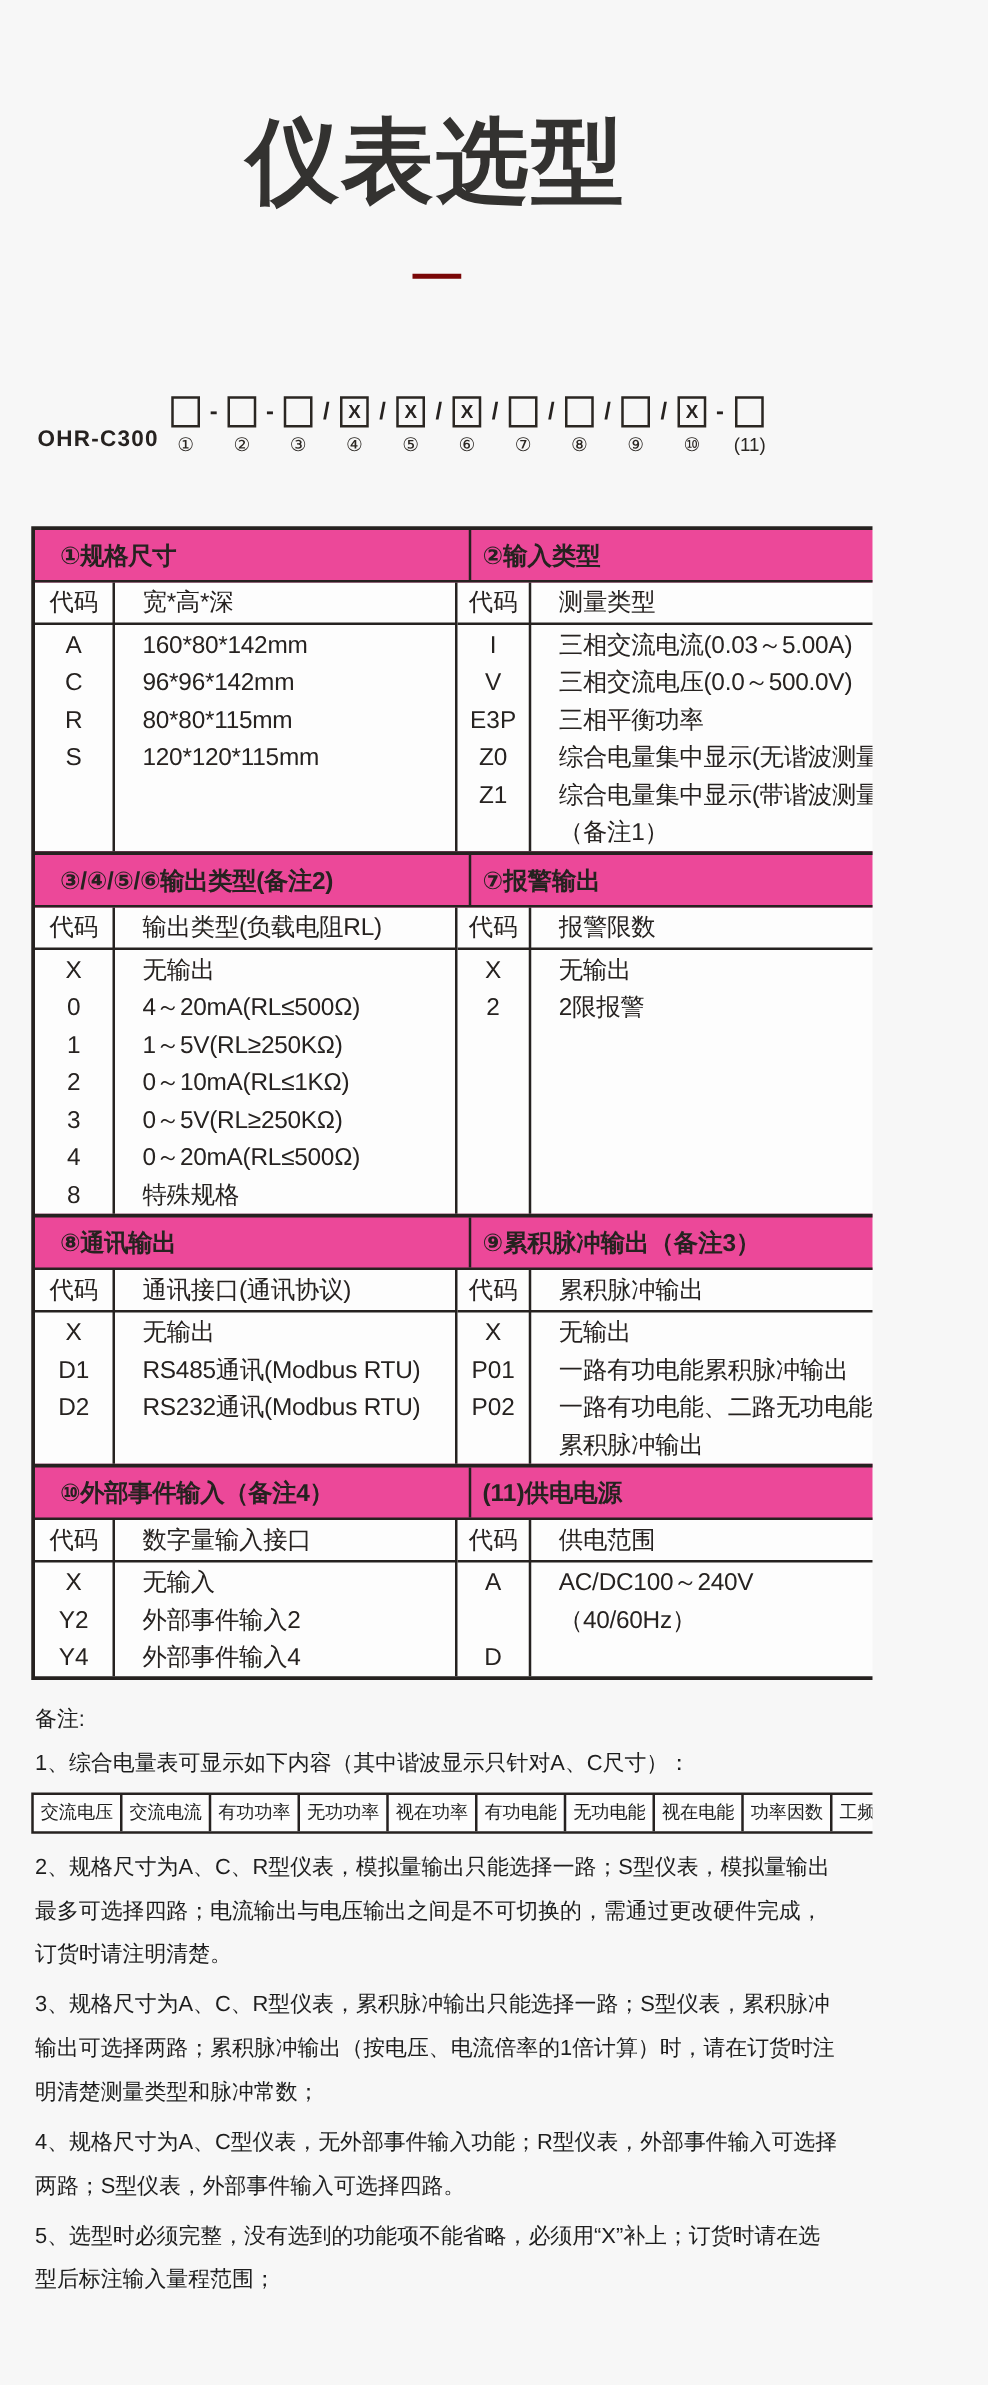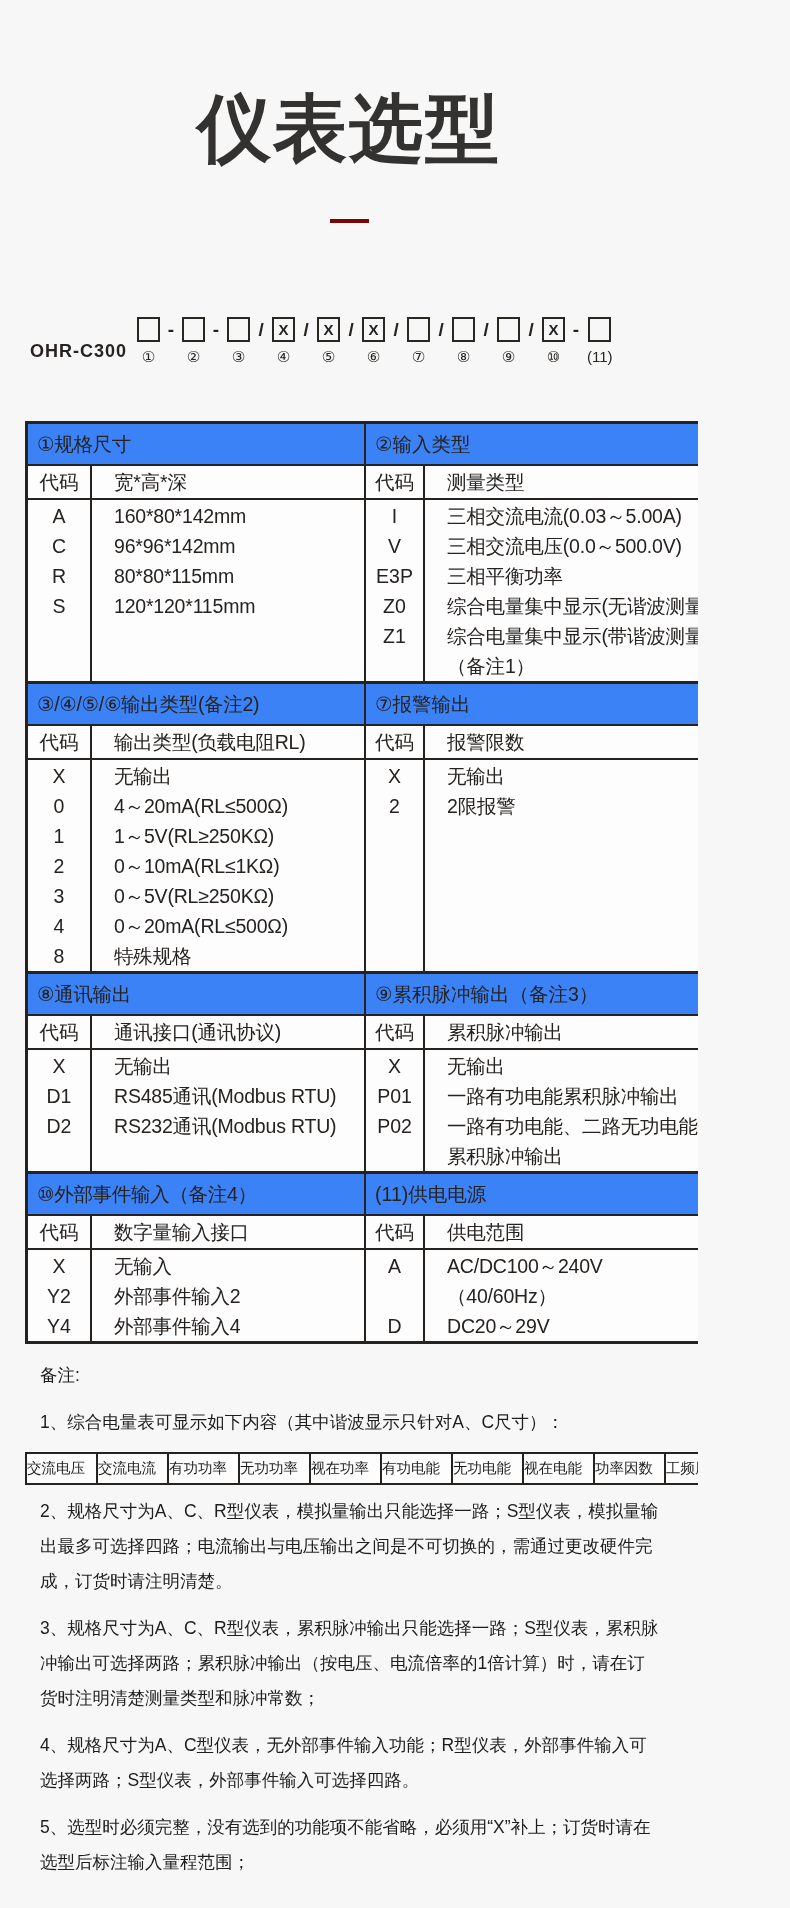--- a/index.html
+++ b/index.html
@@ -15,21 +15,21 @@
   .model{display:flex;align-items:flex-end;margin:94px 0 0 30px;}
   .model .prefix{font-size:18px;font-weight:bold;line-height:26px;letter-spacing:1px;margin-right:10px;white-space:nowrap;}
   .model .seg{display:flex;flex-direction:column;align-items:center;}
   .model .box{display:block;width:19px;height:21px;border:2px solid #2a2622;font-size:15px;font-weight:bold;
               line-height:21px;text-align:center;background:#f7f7f7;}
   .model .num{font-size:15px;line-height:15px;margin-top:7px;color:#2a2622;white-space:nowrap;}
   .model .sep{width:22px;text-align:center;font-size:19px;font-weight:bold;line-height:25px;}
 
   
   .tbl{margin:57px 0 0 25px;width:743px;border:3px solid #262220;background:#fdfdfd;box-sizing:border-box;}
-  .sec-h{display:flex;background:#3b82f6;border-bottom:2px solid #262220;font-weight:normal;font-size:19.5px;}
+  .sec-h{display:flex;background:#ec4899;border-bottom:2px solid #262220;font-weight:bold;font-size:19.5px;padding-left:11px;}
   .sec-h:not(:first-child){border-top:3px solid #262220;}
   .sec-h .lh{width:338px;border-right:2px solid #262220;padding:7px 0 6px 9px;box-sizing:border-box;letter-spacing:-0.3px;}
   .sec-h .rh{flex:1;padding:7px 0 6px 9px;}
   .sec-b{display:flex;}
   .half{position:relative;box-sizing:border-box;}
   .half.left{width:338px;border-right:2px solid #262220;}
   .half.right{flex:1;}
   .half::after{content:"";position:absolute;top:0;bottom:0;width:2px;background:#262220;}
   .half.left::after{left:62px;}
   .half.right::after{left:57px;}
@@ -39,25 +39,25 @@
   .half.right .code,.sec-b .half.right .colhdr .code{width:57px;}
   .desc{flex:1;padding-left:24px;white-space:pre-line;letter-spacing:-0.2px;}
   .rows{padding-top:1px;}
   .sec-b:nth-child(2){min-height:178px;}
   .sec-b:nth-child(4){min-height:222px;}
   .sec-b:nth-child(6){min-height:128px;}
   .sec-b:nth-child(8){min-height:102px;}
 
   
   .notes{margin:14px 25px 0 28px;font-size:17.5px;line-height:35px;color:#1d1d1d;}
-  .notes p{margin:12px;}
+  .notes p{margin:0;}
   .notes .gap{margin-top:5px;}
   .mini-tbl{display:flex;width:754px;border:2px solid #262220;background:#fdfdfd;box-sizing:border-box;
             margin:6px 0 9px -3px;font-family:"DejaVu Serif","Liberation Serif",serif;}
-  .mini-cell{flex:1;border-right:2px solid #262220;text-align:left;font-size:14.5px;line-height:29px;
+  .mini-cell{flex:1;border-right:2px solid #262220;text-align:center;font-size:14.5px;line-height:29px;
              white-space:nowrap;overflow:hidden;}
   .mini-cell:last-child{border-right:none;flex:0.58;}
   .example{padding-left:26px;margin-top:3px !important;}
 </style>
 </head>
 <body>
 
 <div class="page">
 
   <h1 class="title">仪表选型</h1>
@@ -319,21 +319,20 @@
       <span class="desc">供电范围</span>
     </div>
           <div class="rows">
             <div class="row">
             <span class="code">A</span>
             <span class="desc">AC/DC100～240V
 （40/60Hz）</span>
           </div>
             <div class="row">
             <span class="code">D</span>
-            <span class="desc">DC20～29V</span>
           </div>
           </div>
         </div>
       </div>
     </div>
 
   <div class="notes">
     <p>备注:</p>
     <p>1、综合电量表可显示如下内容（其中谐波显示只针对A、C尺寸）：</p>
     <div class="mini-tbl">

